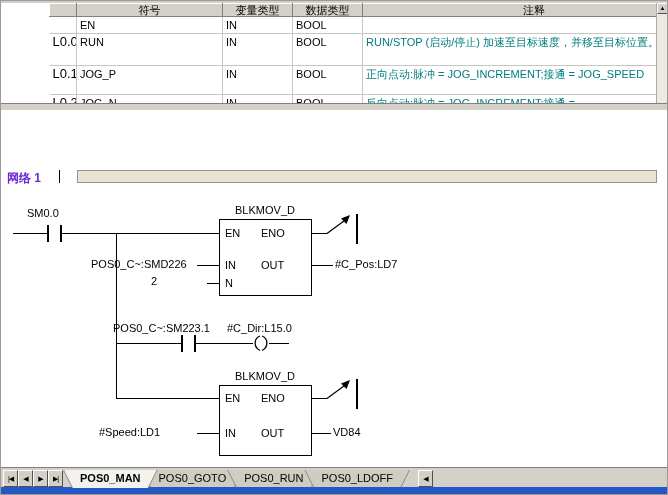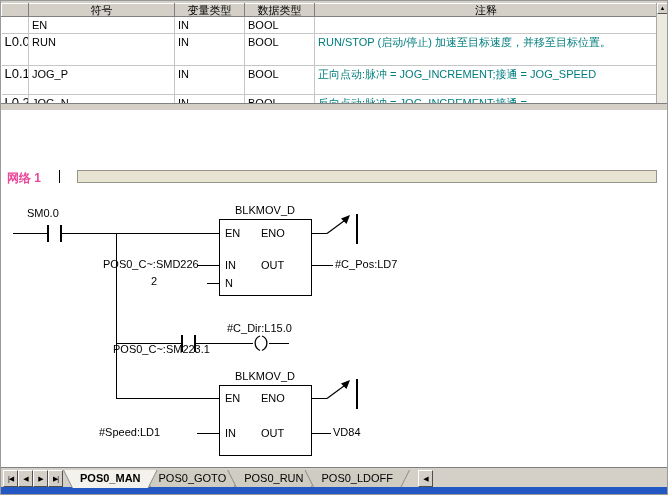--- a/index.html
+++ b/index.html
@@ -1,21 +1,21 @@
 <!DOCTYPE html>
 <html><head>
 <meta charset="utf-8">
 <style>
   * { box-sizing: border-box; margin: 0; padding: 0; }
   html,body { width:668px; height:495px; }
   body { font-family: "Liberation Sans", sans-serif; background:#d4d0c8; }
   .window { position:relative; width:668px; height:495px; background:#d4d0c8; overflow:hidden; border:1px solid #9a9a9a; }
 
   
-  .table-wrap { position:absolute; top:2px; left:0; right:0; height:100px; background:#fff; overflow:hidden; }
+  .table-wrap { position:absolute; top:2px; left:0; right:0; height:100px; background:#fff; overflow:hidden;padding-left:48px; }
   table.vartable { border-collapse:collapse; table-layout:fixed; width:657px; font-size:11px; }
   table.vartable th {
     background:#d4d0c8; font-weight:normal; text-align:center; height:13px;
     border-top:1px solid #fff; border-left:1px solid #fff;
     border-right:1px solid #808080; border-bottom:1px solid #808080;
     font-size:11px; line-height:12px; overflow:hidden;
   }
   table.vartable td {
     border-right:1px solid #c6c6c6; border-bottom:1px solid #c6c6c6;
     vertical-align:top; padding:1px 3px; line-height:14px; background:#fff;
@@ -29,21 +29,21 @@
     font-size:6px; line-height:9px; text-align:center; color:#000; }
 
   .splitter { position:absolute; top:102px; left:0; right:0; height:8px; background:#d4d0c8;
     border-top:1px solid #808080; border-bottom:1px solid #ffffff; }
 
   
   .editor { position:absolute; top:110px; left:0; right:0; height:356px; background:#fff; }
   .pou-box { position:absolute; top:2px; left:3px; right:9px; height:52px; border:1px solid #8a8a8a;
     background:#fff; color:#008000; font-size:12px; line-height:16px; padding:1px 4px; overflow:hidden; }
   .network-row { position:absolute; top:58px; left:0; right:0; height:16px; }
-  .net-label { position:absolute; left:6px; top:1px; font-weight:bold; font-size:12px; color:#ec4899; }
+  .net-label { position:absolute; left:6px; top:1px; font-weight:bold; font-size:12px; color:#6d28d9; }
   .caret { position:absolute; left:58px; top:1px; width:1px; height:13px; background:#000; }
   .net-comment-bar { position:absolute; left:76px; right:10px; top:1px; height:13px;
     background:#e8e4d2; border:1px solid #98948a; }
 
   .ladder { position:absolute; top:76px; left:0; right:0; bottom:0; }
   .ladder-svg { position:absolute; left:0; top:0; }
   .lbl { position:absolute; font-size:11px; line-height:12px; white-space:nowrap; color:#000;text-align:right; }
   .ctr { text-align:center; } .rgt { text-align:left; }
 
   
@@ -181,25 +181,25 @@
         </g>
       </svg>
 
       <span class="lbl" style="left:26px; top:20px;">SM0.0</span>
       <span class="lbl ctr" style="left:218px; width:92px; top:17px;">BLKMOV_D</span>
       <span class="lbl" style="left:224px; top:40px;">EN</span>
       <span class="lbl rgt" style="left:260px; width:46px; top:40px;">ENO</span>
       <span class="lbl" style="left:224px; top:72px;">IN</span>
       <span class="lbl" style="left:224px; top:90px;">N</span>
       <span class="lbl rgt" style="left:260px; width:46px; top:72px;">OUT</span>
-      <span class="lbl rgt" style="left:102px; width:104px; top:71px;">POS0_C~:SMD226</span>
+      <span class="lbl rgt" style="left:90px; width:104px; top:71px;">POS0_C~:SMD226</span>
       <span class="lbl rgt" style="left:150px; width:54px; top:88px;">2</span>
       <span class="lbl" style="left:334px; top:71px;">#C_Pos:LD7</span>
 
-      <span class="lbl" style="left:112px; top:135px;margin-top:21px;">POS0_C~:SM223.1</span>
+      <span class="lbl" style="left:112px; top:135px;">POS0_C~:SM223.1</span>
       <span class="lbl" style="left:226px; top:135px;">#C_Dir:L15.0</span>
 
       <span class="lbl ctr" style="left:218px; width:92px; top:183px;">BLKMOV_D</span>
       <span class="lbl" style="left:224px; top:205px;">EN</span>
       <span class="lbl rgt" style="left:260px; width:46px; top:205px;">ENO</span>
       <span class="lbl" style="left:224px; top:240px;">IN</span>
       <span class="lbl rgt" style="left:260px; width:46px; top:240px;">OUT</span>
       <span class="lbl rgt" style="left:98px; width:96px; top:239px;">#Speed:LD1</span>
       <span class="lbl" style="left:332px; top:239px;">VD84</span>
     </div>

